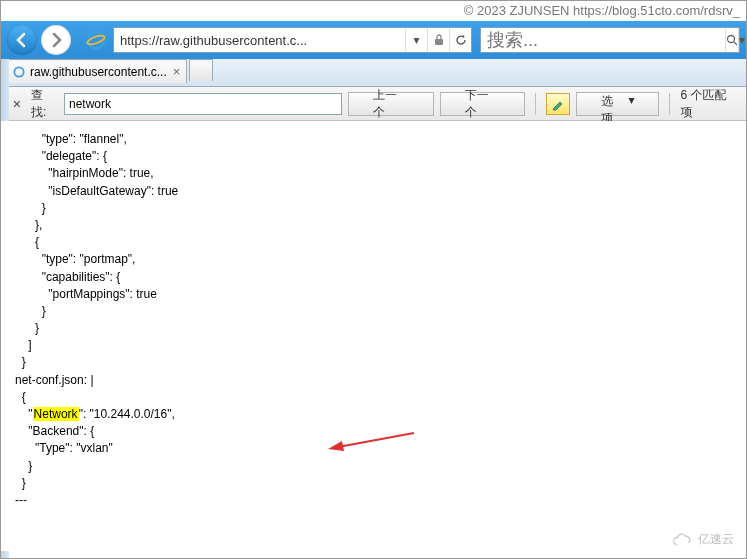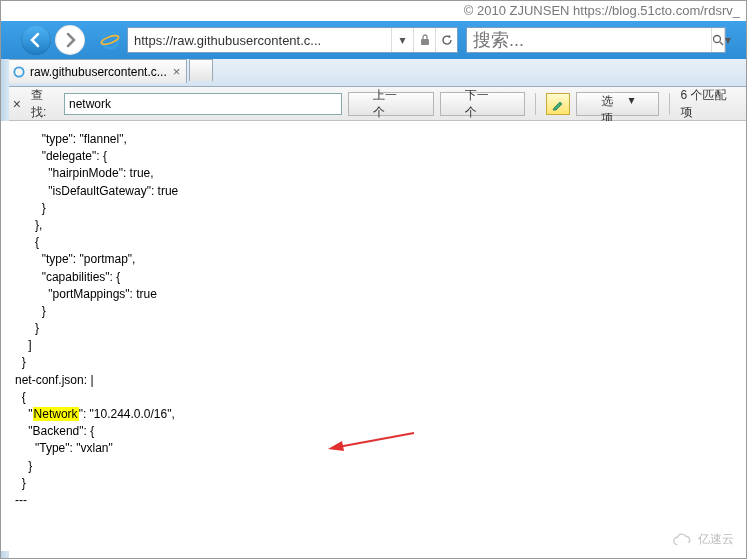--- a/index.html
+++ b/index.html
@@ -1,18 +1,18 @@
 <!DOCTYPE html>
 <html><head>
 <meta charset="utf-8">
 <style>
 *{margin:0;padding:0;box-sizing:border-box;font-family:"Segoe UI",Tahoma,sans-serif;font-size:12px}
 body{width:747px;height:559px;background:#fff;position:relative;overflow:hidden;border:1px solid #999}
 .copyright{position:absolute;top:2px;right:6px;color:#777;font-size:13px}
-.nav-bar{height:38px;background:linear-gradient(#3ea0e8,#2d8dd6);display:flex;align-items:center;padding:0 20px;margin-top:20px}
+.nav-bar{height:38px;background:linear-gradient(#3ea0e8,#2d8dd6);display:flex;align-items:center;padding:0 6px;margin-top:20px}
 .nav-btn{width:30px;height:30px;border-radius:50%;background:#fff;display:flex;align-items:center;justify-content:center;margin-right:4px;box-shadow:inset 0 0 2px rgba(0,0,0,.3)}
 .nav-btn.back{background:linear-gradient(#4db3f5,#1f7dc5);color:#fff}
 .nav-btn svg{width:16px;height:16px}
 .ie-icon{width:22px;height:22px;margin:0 6px 0 10px}
 .addr-wrap{flex:1;display:flex;align-items:center;background:#fff;height:26px;border:1px solid #7a9fc4;margin-right:8px}
 .addr-wrap input{flex:1;border:none;outline:none;padding:0 6px;font-size:13px;color:#333}
 .addr-ctrl{width:22px;height:24px;display:flex;align-items:center;justify-content:center;color:#555;border-left:1px solid #ddd}
 .search-wrap{width:260px;display:flex;align-items:center;background:#fff;height:26px;border:1px solid #7a9fc4}
 .search-wrap input{flex:1;border:none;outline:none;padding:0 6px;font-size:18px;color:#0f172a}
 .tab-bar{height:28px;background:linear-gradient(#e8f0f8,#d5e4f2);display:flex;align-items:flex-start;padding-left:4px;border-bottom:1px solid #9ab}
@@ -35,21 +35,21 @@
 mark{background:#ffff00;padding:0 1px}
 .arrow{position:absolute;left:325px;top:308px}
 .arrow svg{width:90px;height:24px}
 .watermark{position:absolute;right:12px;bottom:10px;display:flex;align-items:flex-end;color:#bbb;font-size:14px;gap:4px}
 .watermark svg{width:22px;height:16px}
 .scroll-left{position:absolute;left:0;top:58px;bottom:0;width:8px;background:linear-gradient(90deg,#bcd4ea,#d9e7f3)}
 </style>
 </head>
 <body>
 
-<div class="copyright">© 2010 ZJUNSEN https://blog.51cto.com/rdsrv_</div>
+<div class="copyright">© 2023 ZJUNSEN https://blog.51cto.com/rdsrv_</div>
 
 <div class="scroll-left"></div>
 
 <div class="nav-bar">
   <div class="nav-btn back">
     <svg viewBox="0 0 16 16">
         <path d="M10 2 L4 8 L10 14" stroke="#fff" stroke-width="2.5" fill="none" stroke-linecap="round"></path>
       </svg>
   </div>
   <div class="nav-btn">

